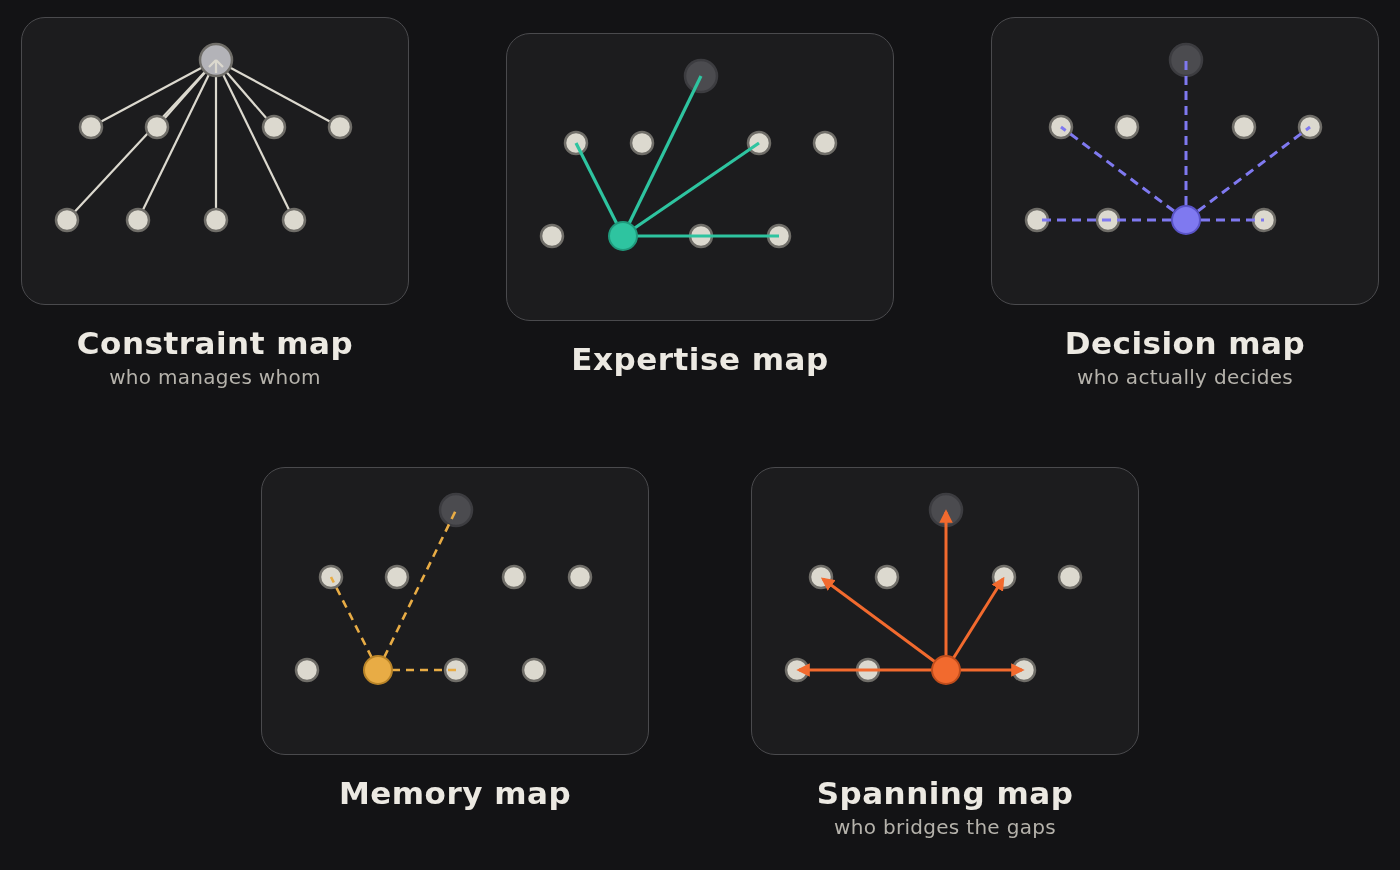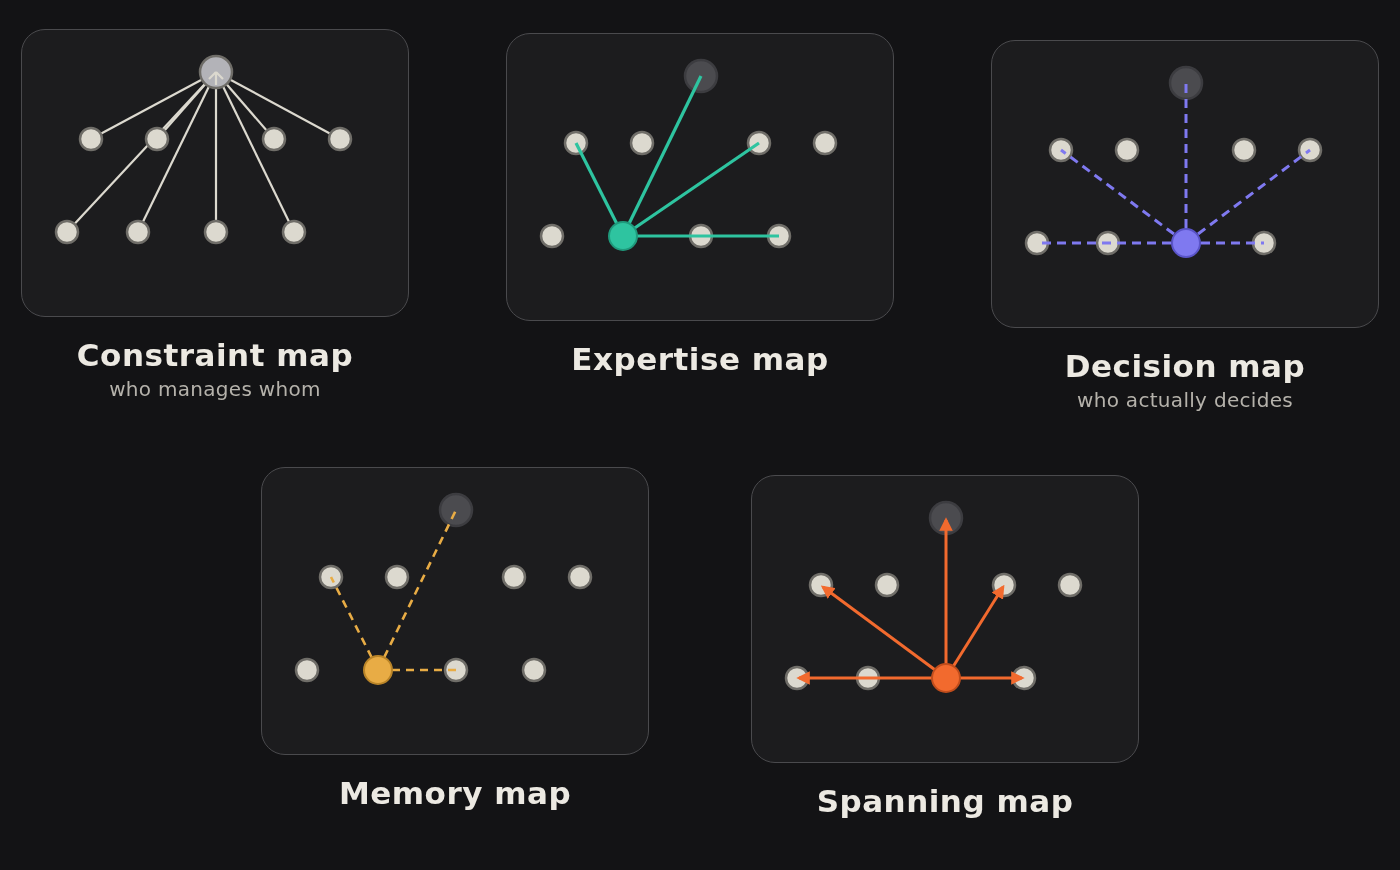--- a/index.html
+++ b/index.html
@@ -10,21 +10,21 @@
            border:1.5px solid #4a4a4d; border-radius:24px; box-sizing:border-box; }
   .panel svg { position:absolute; left:0; top:0; }
   .title { position:absolute; left:-50px; width:488px; top:308px; text-align:center;
            color:#ece9e2; font-weight:bold; font-size:31px; letter-spacing:0.5px; }
   .subtitle { position:absolute; left:-50px; width:488px; top:348px; text-align:center;
               color:#b5b2ab; font-size:20px; letter-spacing:0.3px; }
 </style>
 </head>
 <body>
 
-<div class="card" style="left:21px;top:17px;margin-top:12px;">
+<div class="card" style="left:21px;top:17px;">
   <div class="panel">
     <svg width="388" height="288">
       <g stroke="#dcd9cf" stroke-width="2.2">
         <line x1="194" y1="42" x2="69" y2="109"></line>
         <line x1="194" y1="42" x2="135" y2="109"></line>
         <line x1="194" y1="42" x2="252" y2="109"></line>
         <line x1="194" y1="42" x2="318" y2="109"></line>
         <line x1="194" y1="42" x2="45" y2="202"></line>
         <line x1="194" y1="42" x2="116" y2="202"></line>
         <line x1="194" y1="42" x2="194" y2="202"></line>
@@ -70,21 +70,21 @@
         <line x1="116" y1="202" x2="194" y2="42"></line>
         <line x1="116" y1="202" x2="252" y2="109"></line>
         <line x1="116" y1="202" x2="272" y2="202"></line>
       </g>
       <circle cx="116" cy="202" r="14" fill="#2ec4a0" stroke="#1f9a7c" stroke-width="2"></circle>
     </svg>
   </div>
   <div class="title">Expertise map</div>
 </div>
 
-<div class="card" style="left:991px;top:17px;margin-top:23px;">
+<div class="card" style="left:991px;top:17px;">
   <div class="panel">
     <svg width="388" height="288">
       <g stroke="#6f6d68" stroke-width="2.5" fill="#dcd9cf">
         <circle cx="194" cy="42" r="16" fill="#4b4b4f" stroke="#3c3c40"></circle>
         <circle cx="69" cy="109" r="11"></circle>
           <circle cx="135" cy="109" r="11"></circle>
         <circle cx="252" cy="109" r="11"></circle>
           <circle cx="318" cy="109" r="11"></circle>
         <circle cx="45" cy="202" r="11"></circle>
           <circle cx="116" cy="202" r="11"></circle>
@@ -121,21 +121,21 @@
         <line x1="116" y1="202" x2="69" y2="109"></line>
         <line x1="116" y1="202" x2="194" y2="42"></line>
         <line x1="116" y1="202" x2="194" y2="202"></line>
       </g>
       <circle cx="116" cy="202" r="14" fill="#e8ac45" stroke="#b98428" stroke-width="2"></circle>
     </svg>
   </div>
   <div class="title">Memory map</div>
 </div>
 
-<div class="card" style="left:751px;top:467px;margin-top:8px;">
+<div class="card" style="left:751px;top:467px;">
   <div class="panel">
     <svg width="388" height="288">
       <defs>
         <marker id="arr" viewBox="0 0 10 10" refX="8" refY="5" markerWidth="4.5" markerHeight="4.5" orient="auto-start-reverse">
           <path d="M0,0 L10,5 L0,10 z" fill="#f26a2e"></path>
         </marker>
       </defs>
       <g stroke="#6f6d68" stroke-width="2.5" fill="#dcd9cf">
         <circle cx="194" cy="42" r="16" fill="#4b4b4f" stroke="#3c3c40"></circle>
         <circle cx="69" cy="109" r="11"></circle>
@@ -150,13 +150,14 @@
         <line x1="194" y1="202" x2="194" y2="44"></line>
         <line x1="194" y1="202" x2="71" y2="111"></line>
         <line x1="194" y1="202" x2="251" y2="111"></line>
         <line x1="194" y1="202" x2="47" y2="202"></line>
         <line x1="194" y1="202" x2="270" y2="202"></line>
       </g>
       <circle cx="194" cy="202" r="14" fill="#f26a2e" stroke="#c04d1c" stroke-width="2"></circle>
     </svg>
   </div>
   <div class="title">Spanning map</div>
+  <div class="subtitle">who bridges the gaps</div>
 </div>
 
 </body></html>

